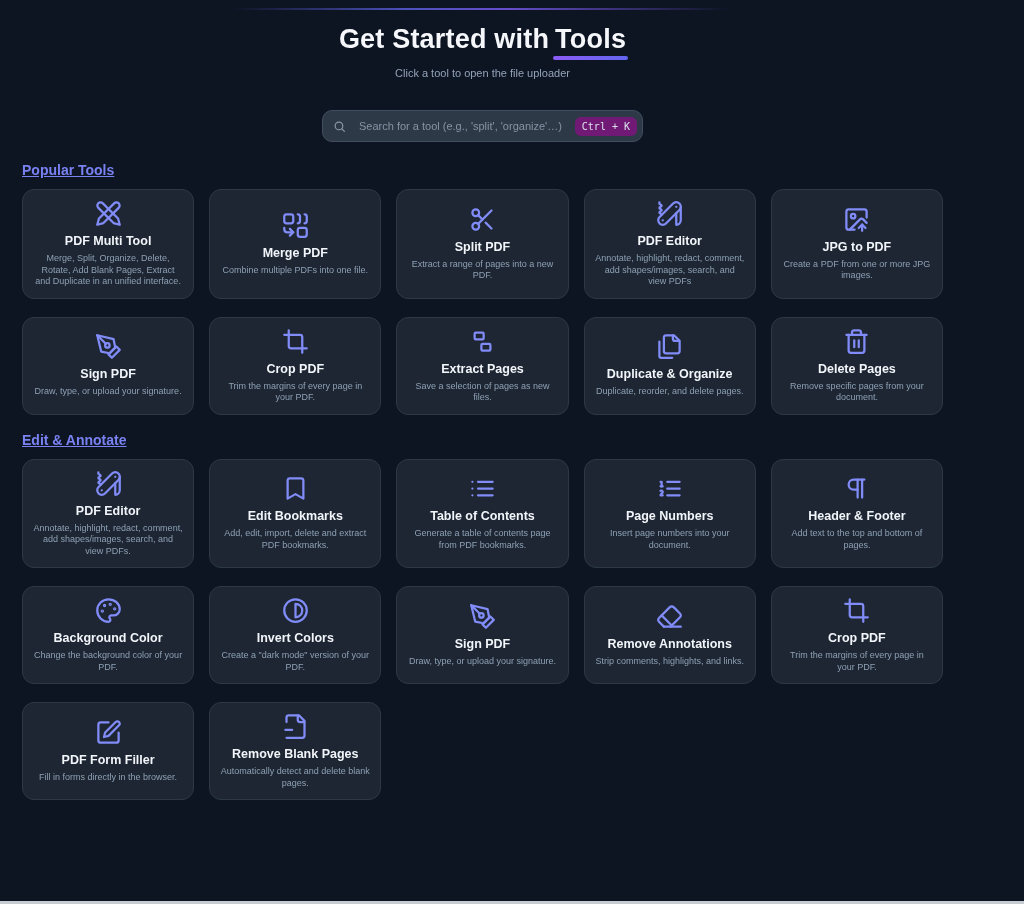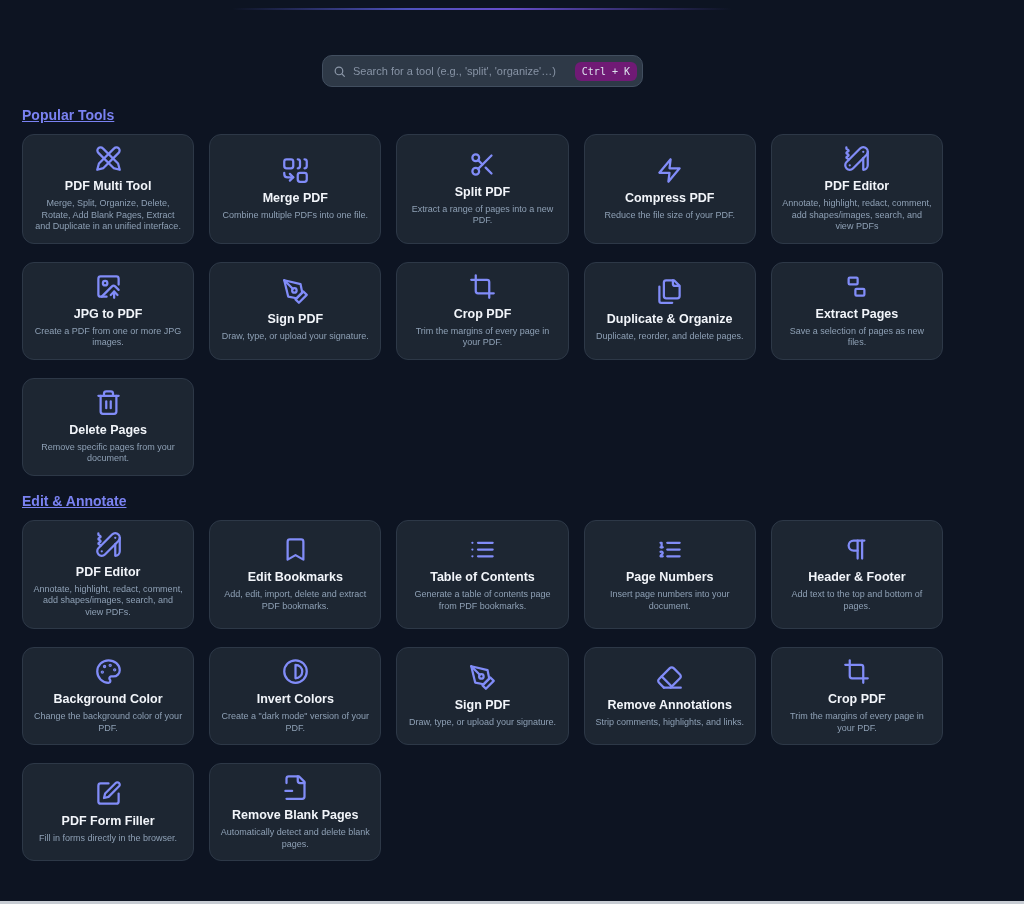--- a/index.html
+++ b/index.html
@@ -30,21 +30,21 @@
   .searchbar {
     margin: 31px auto 0; width: 321px; height: 32px;
     display: flex; align-items: center; gap: 7px;
     background: #2e3947; border: 1px solid #414e5f; border-radius: 10px;
     padding: 0 5px 0 10px;
   }
   .searchbar .sicon { color: #8b97a8; display: flex; }
   .searchbar .sicon svg { width: 13px; height: 13px; }
   .searchbar input {
     flex: 1; background: transparent; border: none; outline: none;
-    font-size: 11px; color: #cbd5e1; font-family: "Liberation Sans", sans-serif;
+    font-size: 11px; color: #cbd5e1; font-family: "Liberation Sans", sans-serif; text-align: center;
   }
   .searchbar input::placeholder { color: #8793a5; }
   .searchbar kbd {
     background: #701a75; color: #dbe2ec; border-radius: 6px;
     font-family: "DejaVu Sans Mono", monospace; font-size: 10px;
     padding: 4px 7px; white-space: nowrap;
   }
   #sections { margin-top: 20px; }
   .sec-label { font-size: 14px; font-weight: 700; color: #7a82f2; margin: 17px 0 11px; text-decoration: underline; }
   .grid {
@@ -64,20 +64,24 @@
   .bottom-strip {
     position: absolute; left: 0; right: 0; bottom: 0; height: 3px; background: #c7ccd3;
   }
 </style>
 </head>
 <body>
 
 <div class="top-divider"></div>
 
 <div class="wrap">
+  <div class="hero">
+    <h1><span>Get Started with</span><span class="hl">Tools</span></h1>
+    <div class="subtitle">Click a tool to open the file uploader</div>
+  </div>
 
   <div class="searchbar">
     <span class="sicon">
       <svg viewBox="0 0 24 24" fill="none" stroke="currentColor" stroke-width="2.2" stroke-linecap="round" stroke-linejoin="round">
           <circle cx="11" cy="11" r="7"></circle>
           <path d="m21 21-4.3-4.3"></path>
         </svg>
     </span>
     <input type="text" value="" placeholder="Search for a tool (e.g., 'split', 'organize'…)" style="">
     <kbd>Ctrl + K</kbd>
@@ -120,29 +124,20 @@
                 <circle cx="6" cy="18" r="3"></circle>
                 <path d="M14.8 14.8 20 20"></path>
               </svg>
             </span>
             <div class="card-title">Split PDF</div>
             <div class="card-desc">Extract a range of pages into a new PDF.</div>
           </div>
           <div class="card">
             <span class="ticon">
               <svg viewBox="0 0 24 24" fill="none" stroke="currentColor" stroke-width="2" stroke-linecap="round" stroke-linejoin="round">
-                <path d="M13 2 3 14h9l-1 8 10-12h-9l1-8z"></path>
-              </svg>
-            </span>
-            <div class="card-title">Compress PDF</div>
-            <div class="card-desc">Reduce the file size of your PDF.</div>
-          </div>
-          <div class="card">
-            <span class="ticon">
-              <svg viewBox="0 0 24 24" fill="none" stroke="currentColor" stroke-width="2" stroke-linecap="round" stroke-linejoin="round">
                 <path d="M3 2v1c0 1 2 1 2 2S3 6 3 7s2 1 2 2-2 1-2 2 2 1 2 2"></path>
                 <path d="M18 6h.01"></path>
                 <path d="M6 18h.01"></path>
                 <path d="M20.83 8.83a4 4 0 0 0-5.66-5.66l-12 12a4 4 0 1 0 5.66 5.66Z"></path>
                 <path d="M18 11.66V22a4 4 0 0 0 4-4V6"></path>
               </svg>
             </span>
             <div class="card-title">PDF Editor</div>
             <div class="card-desc">Annotate, highlight, redact, comment, add shapes/images, search, and view PDFs</div>
           </div>
@@ -177,37 +172,37 @@
                 <path d="M6 2v14a2 2 0 0 0 2 2h14"></path>
                 <path d="M18 22V8a2 2 0 0 0-2-2H2"></path>
               </svg>
             </span>
             <div class="card-title">Crop PDF</div>
             <div class="card-desc">Trim the margins of every page in your PDF.</div>
           </div>
           <div class="card">
             <span class="ticon">
               <svg viewBox="0 0 24 24" fill="none" stroke="currentColor" stroke-width="2" stroke-linecap="round" stroke-linejoin="round">
+                <rect x="5" y="4" width="8" height="6" rx="1"></rect>
+                <rect x="11" y="14" width="8" height="6" rx="1"></rect>
+              </svg>
+            </span>
+            <div class="card-title">Extract Pages</div>
+            <div class="card-desc">Save a selection of pages as new files.</div>
+          </div>
+          <div class="card">
+            <span class="ticon">
+              <svg viewBox="0 0 24 24" fill="none" stroke="currentColor" stroke-width="2" stroke-linecap="round" stroke-linejoin="round">
                 <path d="M20 7h-3a2 2 0 0 1-2-2V2"></path>
                 <path d="M9 18a2 2 0 0 1-2-2V4a2 2 0 0 1 2-2h7l5 5v9a2 2 0 0 1-2 2Z"></path>
                 <path d="M3 7.6v12.8A1.6 1.6 0 0 0 4.6 22h9.8"></path>
               </svg>
             </span>
             <div class="card-title">Duplicate &amp; Organize</div>
             <div class="card-desc">Duplicate, reorder, and delete pages.</div>
-          </div>
-          <div class="card">
-            <span class="ticon">
-              <svg viewBox="0 0 24 24" fill="none" stroke="currentColor" stroke-width="2" stroke-linecap="round" stroke-linejoin="round">
-                <rect x="5" y="4" width="8" height="6" rx="1"></rect>
-                <rect x="11" y="14" width="8" height="6" rx="1"></rect>
-              </svg>
-            </span>
-            <div class="card-title">Extract Pages</div>
-            <div class="card-desc">Save a selection of pages as new files.</div>
           </div>
           <div class="card">
             <span class="ticon">
               <svg viewBox="0 0 24 24" fill="none" stroke="currentColor" stroke-width="2" stroke-linecap="round" stroke-linejoin="round">
                 <path d="M3 6h18"></path>
                 <path d="M19 6v14a2 2 0 0 1-2 2H7a2 2 0 0 1-2-2V6"></path>
                 <path d="M8 6V4a2 2 0 0 1 2-2h4a2 2 0 0 1 2 2v2"></path>
                 <path d="M10 11v6"></path>
                 <path d="M14 11v6"></path>
               </svg>

